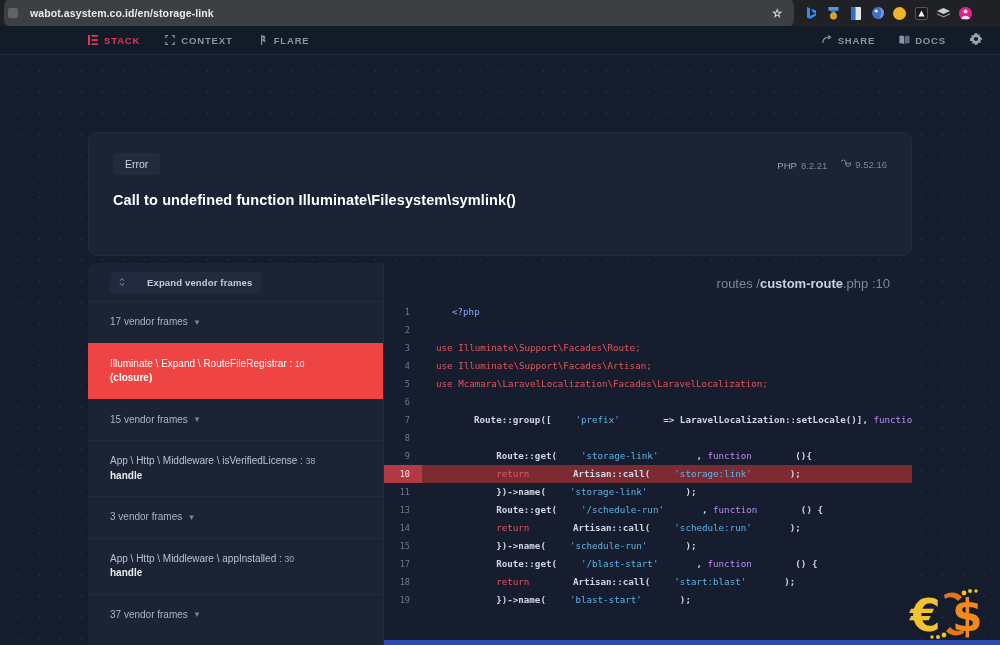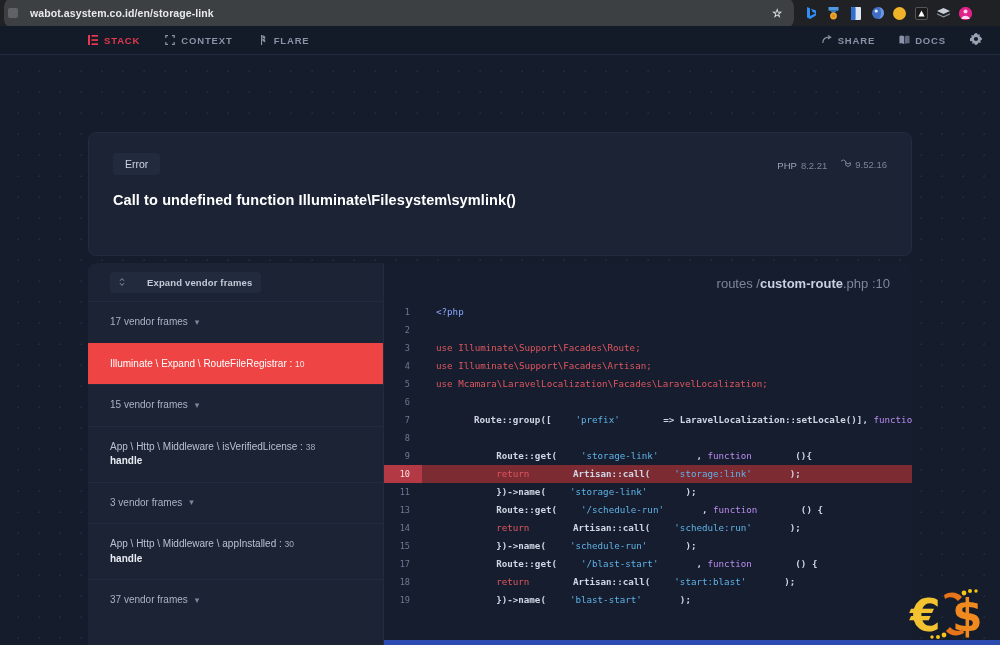--- a/index.html
+++ b/index.html
@@ -193,21 +193,21 @@
   }
   .cl{ display:flex; height:18px; align-items:center; }
   .cl .gut{
     width:38px; text-align:right; padding-right:12px;
     color:#6e7891; flex:0 0 auto; font-size:8.6px;
   }
   .cl .src{ white-space:pre; padding-left:14px; color:#c8d0e0; }
   .cl.hl{ background:#7d2b33; }
   .cl.hl .gut{ background:#b33a44; color:#ffdede; }
 
-  .t-tag{color:#8aa9ff;}
+  .t-tag{color:#8aa9ff;margin-left:16px;}
   .t-kw{color:#e0575f;}
   .t-ns{color:#e0575f;}
   .t-str{color:#5fb3e8;margin-left:24px;}
   .t-fn{color:#b98cf0;}
   .t-plain{color:#cfd6e4;font-weight:bold;padding-left:38px;}
 
   
   .watermark{
     position:absolute; right:0px; bottom:2px;
     display:flex; align-items:center; gap:6px;
@@ -386,20 +386,21 @@
         </div>
       </div>
 
       <div class="frame-row vendor">
         <span>17 vendor frames</span>
         <span class="chev">▾</span>
       </div>
 
       <div class="frame-row active">
         <span>Illuminate \ Expand \ RouteFileRegistrar</span><span> : </span><span class="ln">10</span>
+        <span class="meth">(closure)</span>
       </div>
 
       <div class="frame-row vendor">
         <span>15 vendor frames</span>
         <span class="chev">▾</span>
       </div>
 
       <div class="frame-row">
         <span>App \ Http \ Middleware \ isVerifiedLicense</span><span> : </span><span class="ln">38</span>
         <span class="meth">handle</span>

